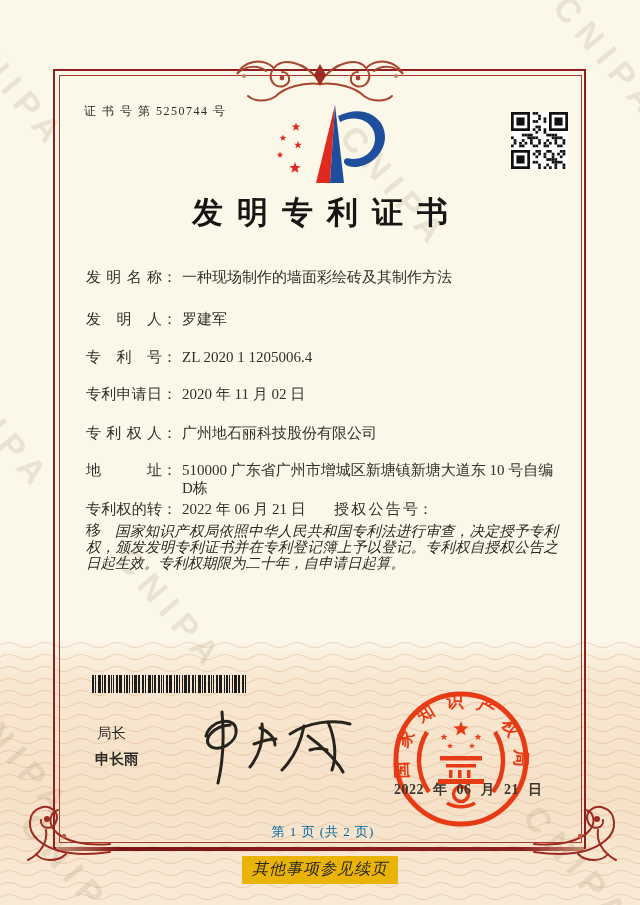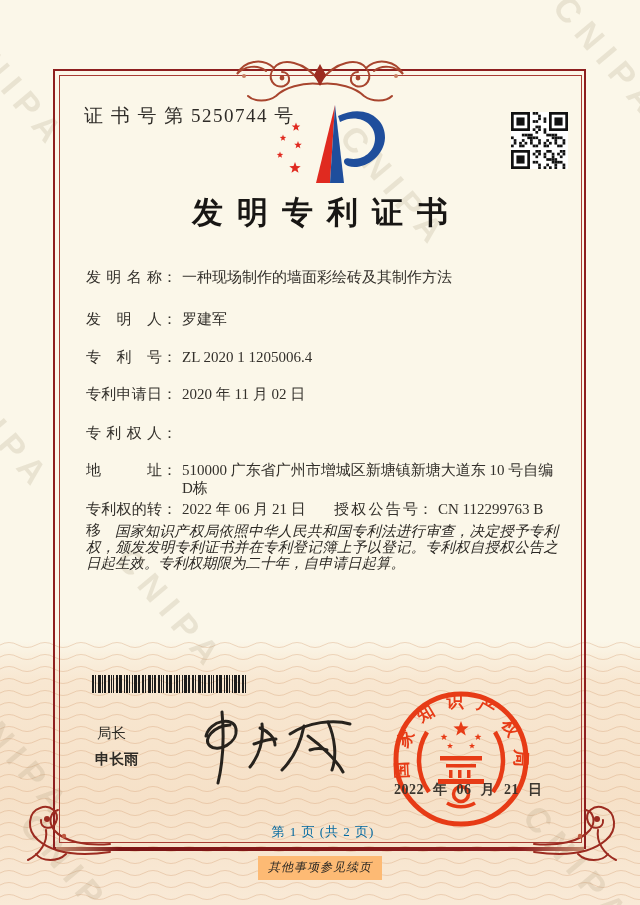--- a/index.html
+++ b/index.html
@@ -24,21 +24,21 @@
   .border-inner{position:absolute;left:59px;top:75px;width:521px;height:766px;
                 border:1px solid #a83c33;z-index:2;}
   .bottom-line{position:absolute;left:56px;top:847px;width:528px;height:3.5px;z-index:3;
                background:linear-gradient(90deg,#c08a6e 0%,#7c1414 12%,#8e1f1f 88%,#c08a6e 100%);}
 
   .top-ornament{position:absolute;left:232px;top:52px;z-index:3;}
   .corner-ornament{position:absolute;z-index:3;}
   .corner-ornament.left{left:20px;top:798px;}
   .corner-ornament.right{left:532px;top:798px;transform:scaleX(-1);}
 
-  .cert-no{position:absolute;left:84px;top:103px;z-index:4;font-size:19px;
+  .cert-no{position:absolute;left:84px;top:103px;z-index:4;font-size:12px;
            letter-spacing:1.5px;color:#2f2c28;}
   .logo{position:absolute;left:268px;top:99px;z-index:4;}
   .qr{position:absolute;left:511px;top:112px;z-index:4;}
 
   .title{position:absolute;left:0;right:0;top:192px;z-index:4;margin:0;text-align:center;
          font-size:31px;font-weight:bold;color:#181614;letter-spacing:14px;text-indent:14px;}
 
   .fields{position:absolute;left:86px;top:267px;width:480px;z-index:4;
           font-size:15px;color:#33302b;}
   .row{display:flex;line-height:21px;}
@@ -61,22 +61,22 @@
   .signer-name{position:absolute;left:95px;top:750px;z-index:4;font-size:14.5px;color:#2e2b26;font-weight:bold;}
   .signature{position:absolute;left:188px;top:704px;z-index:4;}
 
   .seal{position:absolute;left:391px;top:688px;z-index:5;}
   .seal-date{position:absolute;left:394px;top:781px;width:176px;z-index:6;
              font-size:14px;font-weight:bold;color:#3b362f;word-spacing:5px;letter-spacing:.5px;}
 
   .page-num{position:absolute;left:0;right:0;top:823px;z-index:4;text-align:center;
             font-size:13px;color:#0369a1;letter-spacing:1px;margin-left:6px;}
   .footer-note{position:absolute;left:0;right:0;top:856px;z-index:6;text-align:center;}
-  .footer-note span{display:inline-block;background:#fdba74;padding:3px 10px 4px;
-                    font-size:12px;font-style:italic;color:#2b2824;letter-spacing:1px;}
+  .footer-note span{display:inline-block;background:#eab308;padding:3px 10px 4px;
+                    font-size:16px;font-style:italic;color:#2b2824;letter-spacing:1px;}
 </style>
 </head>
 <body>
 
 <div class="page">
 
   <div class="band">
     <svg id="waves" width="640" height="265">
         <path d="M0 5 q9 -5 18 0 q9 5 18 0 q9 -5 18 0 q9 5 18 0 q9 -5 18 0 q9 5 18 0 q9 -5 18 0 q9 5 18 0 q9 -5 18 0 q9 5 18 0 q9 -5 18 0 q9 5 18 0 q9 -5 18 0 q9 5 18 0 q9 -5 18 0 q9 5 18 0 q9 -5 18 0 q9 5 18 0 q9 -5 18 0 q9 5 18 0 q9 -5 18 0 q9 5 18 0 q9 -5 18 0 q9 5 18 0 q9 -5 18 0 q9 5 18 0 q9 -5 18 0 q9 5 18 0 q9 -5 18 0 q9 5 18 0 q9 -5 18 0 q9 5 18 0 q9 -5 18 0 q9 5 18 0 q9 -5 18 0 q9 5 18 0" fill="none" stroke="rgba(214,160,118,0.38)" stroke-width="1"></path>
         <path d="M0 17 q9 -5 18 0 q9 5 18 0 q9 -5 18 0 q9 5 18 0 q9 -5 18 0 q9 5 18 0 q9 -5 18 0 q9 5 18 0 q9 -5 18 0 q9 5 18 0 q9 -5 18 0 q9 5 18 0 q9 -5 18 0 q9 5 18 0 q9 -5 18 0 q9 5 18 0 q9 -5 18 0 q9 5 18 0 q9 -5 18 0 q9 5 18 0 q9 -5 18 0 q9 5 18 0 q9 -5 18 0 q9 5 18 0 q9 -5 18 0 q9 5 18 0 q9 -5 18 0 q9 5 18 0 q9 -5 18 0 q9 5 18 0 q9 -5 18 0 q9 5 18 0 q9 -5 18 0 q9 5 18 0 q9 -5 18 0 q9 5 18 0" fill="none" stroke="rgba(214,160,118,0.38)" stroke-width="1"></path>
@@ -292,33 +292,33 @@
         <span class="val">ZL 2020 1 1205006.4</span>
     </div>
     <div class="row r4">
       <span class="lbl">专利申请日</span>
         <span class="colon">：</span>
         <span class="val">2020 年 11 月 02 日</span>
     </div>
     <div class="row r5">
       <span class="lbl">专利权人</span>
         <span class="colon">：</span>
+        <span class="val">广州地石丽科技股份有限公司</span>
     </div>
     <div class="row r6">
       <span class="lbl">地址</span>
         <span class="colon">：</span>
         <span class="val">510000 广东省广州市增城区新塘镇新塘大道东 10 号自编 D栋</span>
     </div>
     <div class="row r7">
       <span class="lbl">专利权的转移</span>
         <span class="colon">：</span>
         <span class="val val1">2022 年 06 月 21 日</span>
       <span class="lbl2">授权公告号</span>
         <span class="colon">：</span>
-        <span class="val">CN 112299763 B</span>
     </div>
   </div>
 
   <div class="paras">
     <p>国家知识产权局依照中华人民共和国专利法进行审查，决定授予专利权，颁发发明专利证书并在专利登记簿上予以登记。专利权自授权公告之日起生效。专利权期限为二十年，自申请日起算。</p>
   </div>
 
   <svg class="barcode" id="barcode" width="164" height="20">
       <rect x="2" y="1" width="2" height="18" fill="#1c1c1c"></rect>
       <rect x="5" y="1" width="1" height="18" fill="#1c1c1c"></rect>

